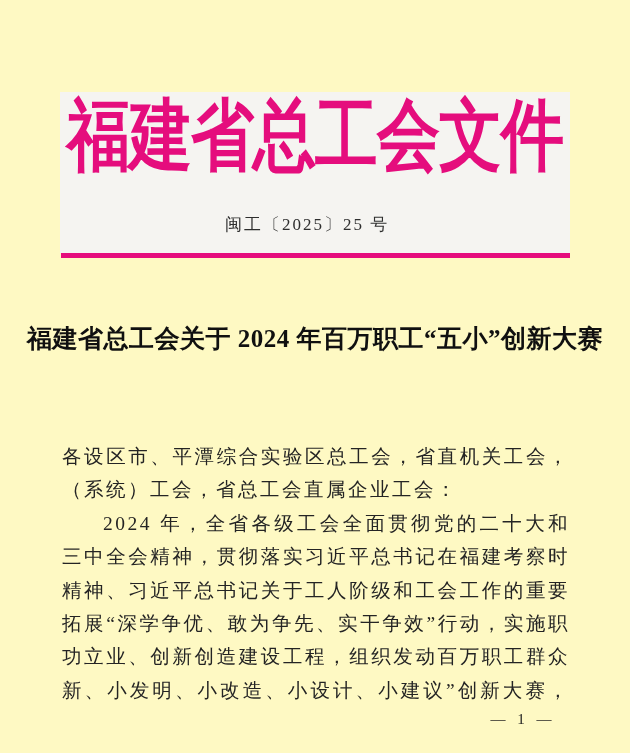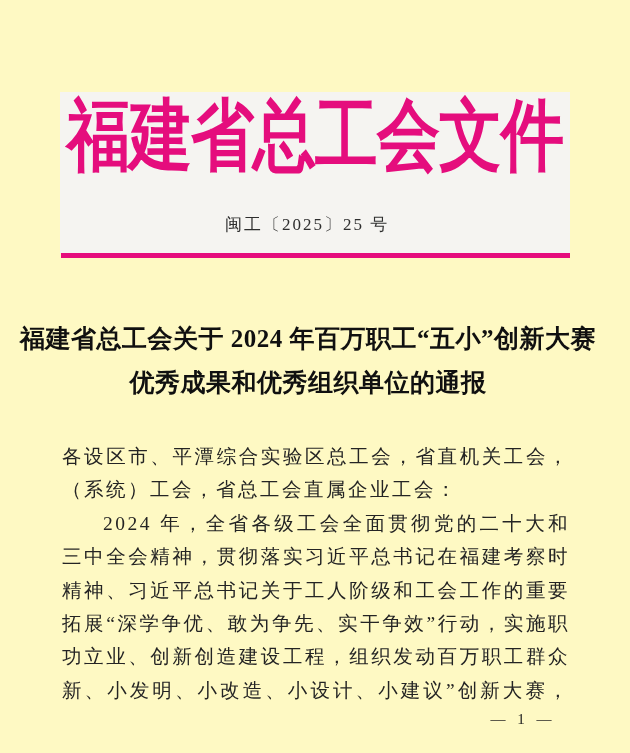--- a/index.html
+++ b/index.html
@@ -53,21 +53,21 @@
   .red-line {
     position: absolute;
     left: 61px;
     top: 253px;
     width: 509px;
     height: 5px;
     background: #e50d7d;
   }
   .doc-title {
     position: absolute;
-    left: 18px;
+    left: 25px;
     top: 317px;
     width: 580px;
     text-align: center;
     font-weight: 700;
     font-size: 25px;
     line-height: 44px;
     letter-spacing: 0.5px;
     color: #101010;
   }
   .body-text {
@@ -113,21 +113,20 @@
   <div class="header-band"></div>
 
   <div class="header-title">福建省总工会文件</div>
 
   <div class="doc-number">闽工〔2025〕25 号</div>
 
   <div class="red-line"></div>
 
   <div class="doc-title">
     <div>福建省总工会关于 2024 年百万职工“五小”创新大赛</div>
-    <div>优秀成果和优秀组织单位的通报</div>
   </div>
 
   <div class="body-text">
     <div class="body-line">各设区市、平潭综合实验区总工会，省直机关工会，各省级产业</div>
     <div class="body-line para-end">（系统）工会，省总工会直属企业工会：</div>
     <div class="body-line indent">2024 年，全省各级工会全面贯彻党的二十大和二十届二中、</div>
     <div class="body-line">三中全会精神，贯彻落实习近平总书记在福建考察时的重要讲话</div>
     <div class="body-line">精神、习近平总书记关于工人阶级和工会工作的重要论述，深化</div>
     <div class="body-line">拓展“深学争优、敢为争先、实干争效”行动，实施职工群众建</div>
     <div class="body-line">功立业、创新创造建设工程，组织发动百万职工群众参与“小革</div>

